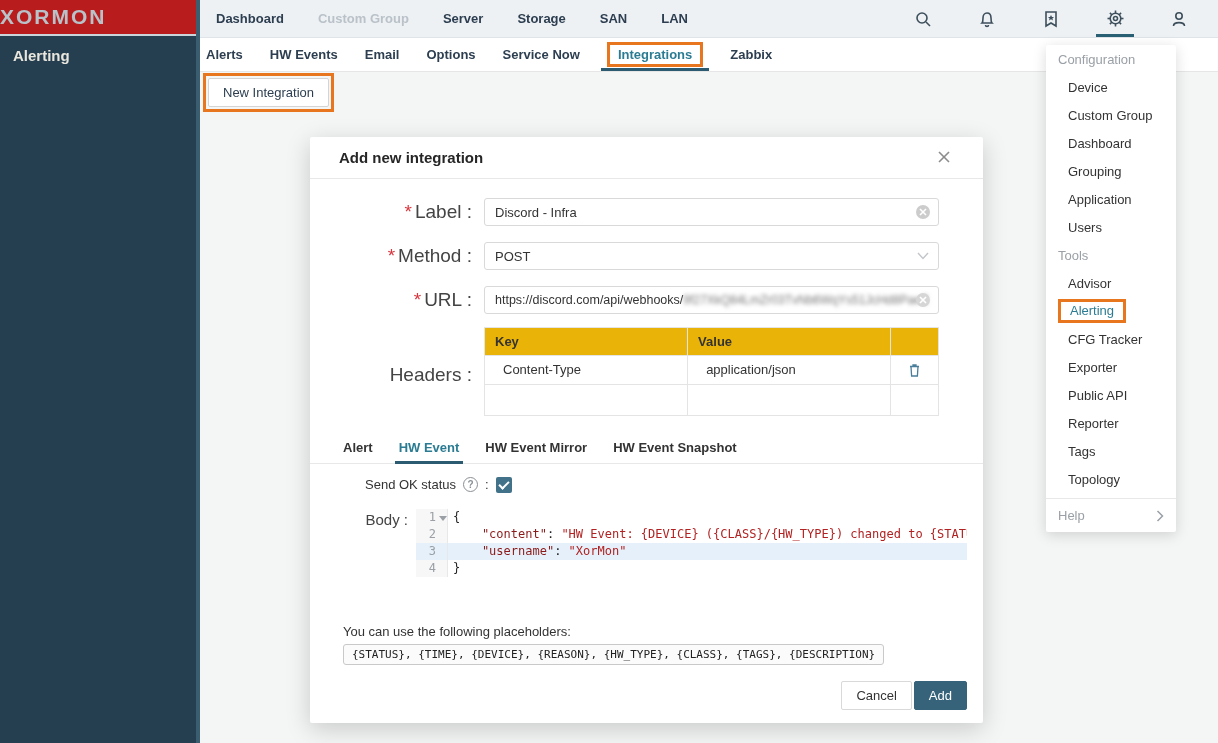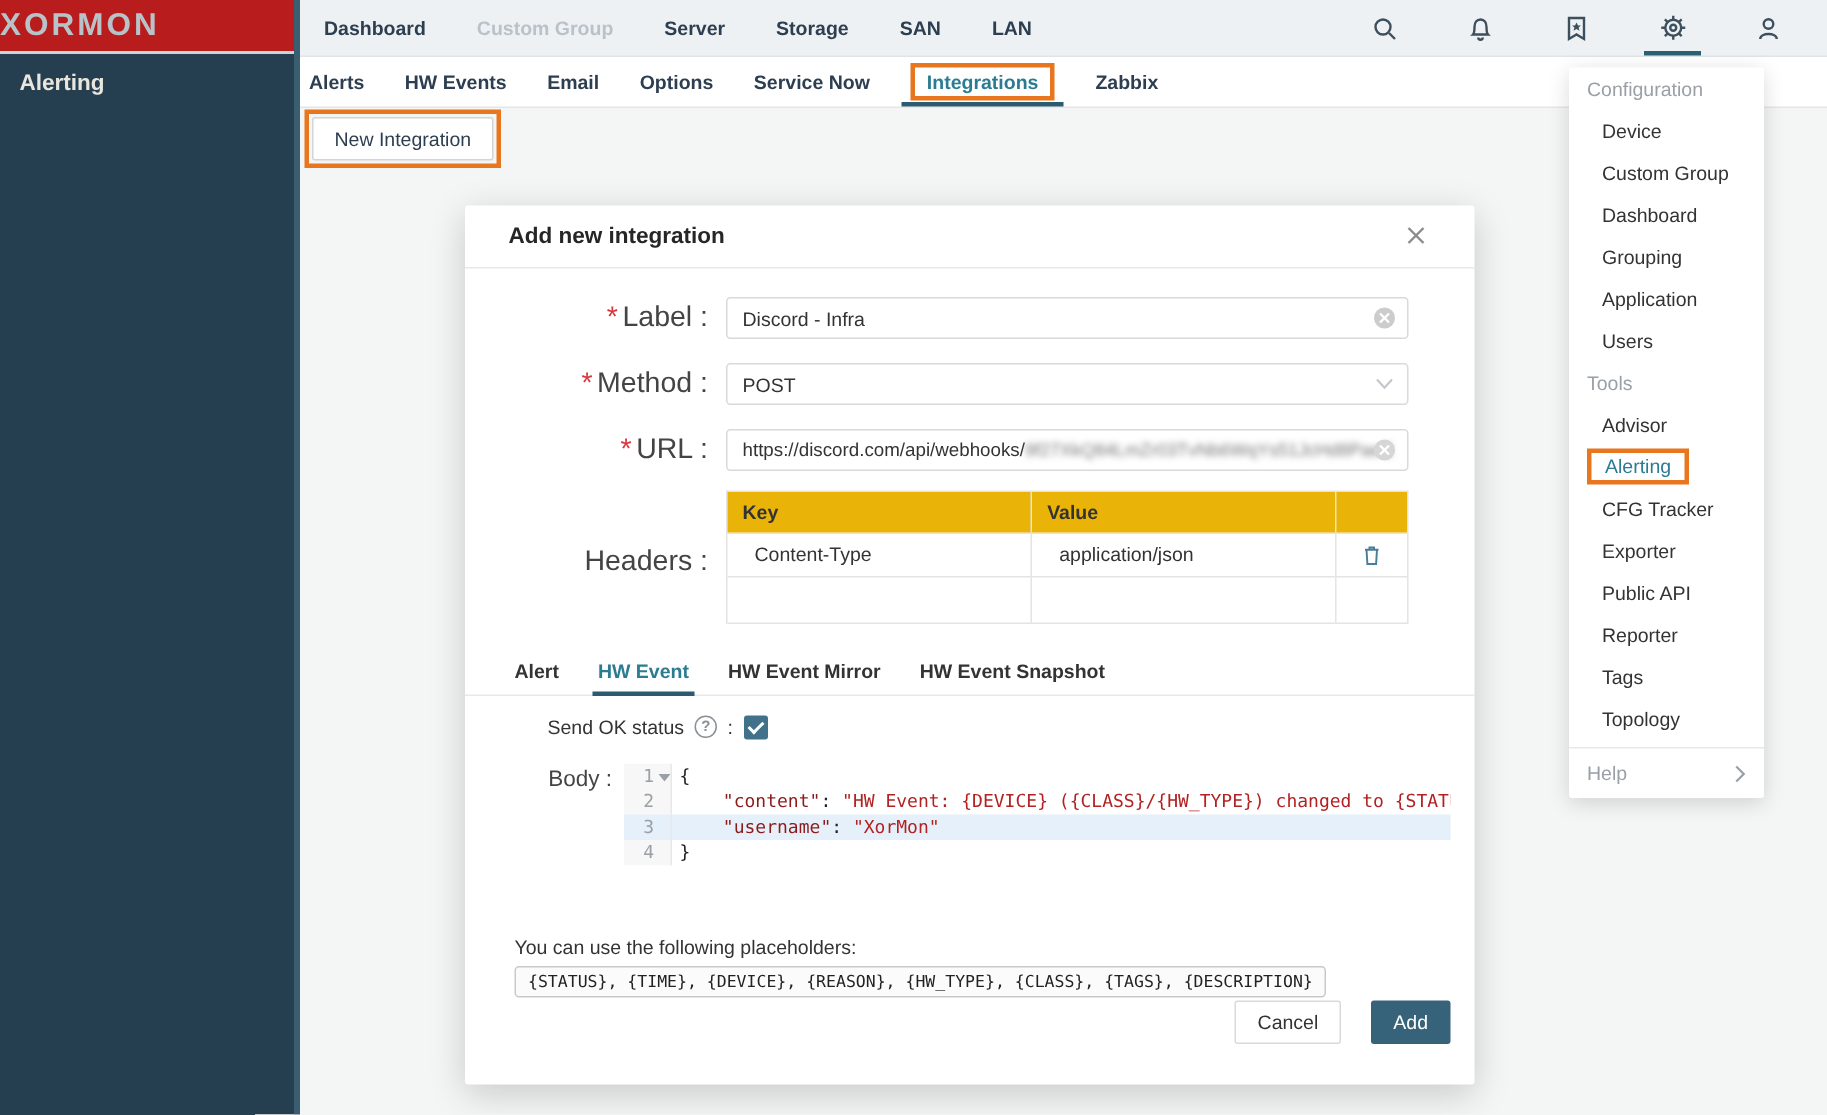--- a/index.html
+++ b/index.html
@@ -90,21 +90,21 @@
   .fold.has-arrow::after { content:""; position:absolute; left:3px; top:7px; border-left:4px solid transparent; border-right:4px solid transparent; border-top:5px solid #9aa0a6; }
   .code { white-space:pre; padding-left:5px; color:#222; flex:1; overflow:hidden; }
   .j-key { color:#8b1a1a; }
   .j-val { color:#b22222; }
 
   
   .ph-intro { position:absolute; left:33px; top:487px; font-size:13px; color:#333; }
   .ph-code { position:absolute; left:33px; top:507px; font-family:"DejaVu Sans Mono", monospace; font-size:11px; color:#222; background:#fbfbfb; border:1px solid #c9c9c9; border-radius:3px; padding:3px 8px; }
 
   
-  .m-footer { position:absolute; right:16px; top:530px; display:flex; gap:20px; }
+  .m-footer { position:absolute; right:16px; top:544px; display:flex; gap:2px; }
   .btn-cancel { background:#fff; border:1px solid #d9d9d9; border-radius:2px; font-size:13px; color:#333; padding:6px 14px; cursor:pointer; font-family:inherit; }
   .btn-add { background:#37637a; border:1px solid #37637a; border-radius:2px; font-size:13px; color:#fff; padding:6px 14px; cursor:pointer; font-family:inherit; }
 
   
   .dropdown { position:absolute; left:1046px; top:45px; width:130px; background:#fff; box-shadow:0 3px 14px rgba(0,0,0,.15); border-radius:2px; padding-bottom:0; }
   .dd-header { height:28px; display:flex; align-items:center; padding-left:12px; font-size:13px; color:#9aa0a6; }
   .dd-item { height:28px; display:flex; align-items:center; padding-left:22px; font-size:13px; color:#333; cursor:pointer; }
   .dd-item.active-item { color:#2b7c93; }
   .dd-item .ann-box-sm { border:3px solid #e8761e; padding:1px 9px 2px 9px; margin-left:-10px; }
   .dd-divider { border-top:1px solid #e8e8e8; margin-top:5px; }

